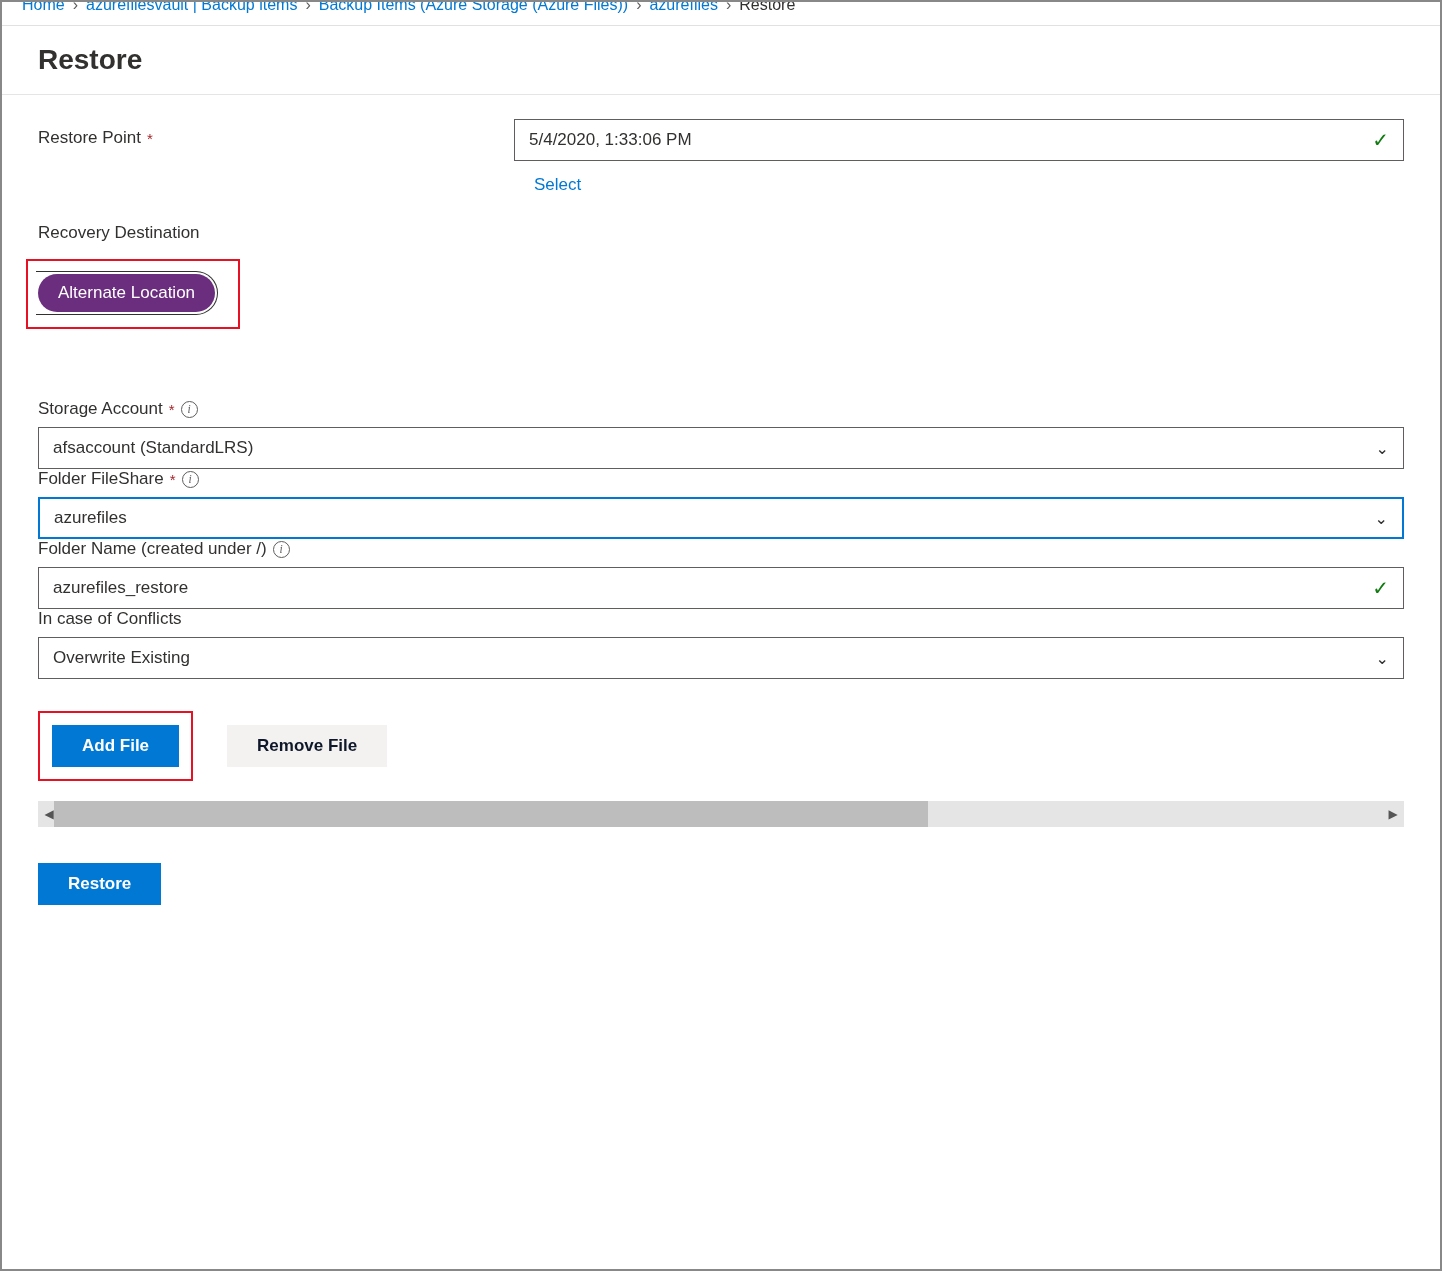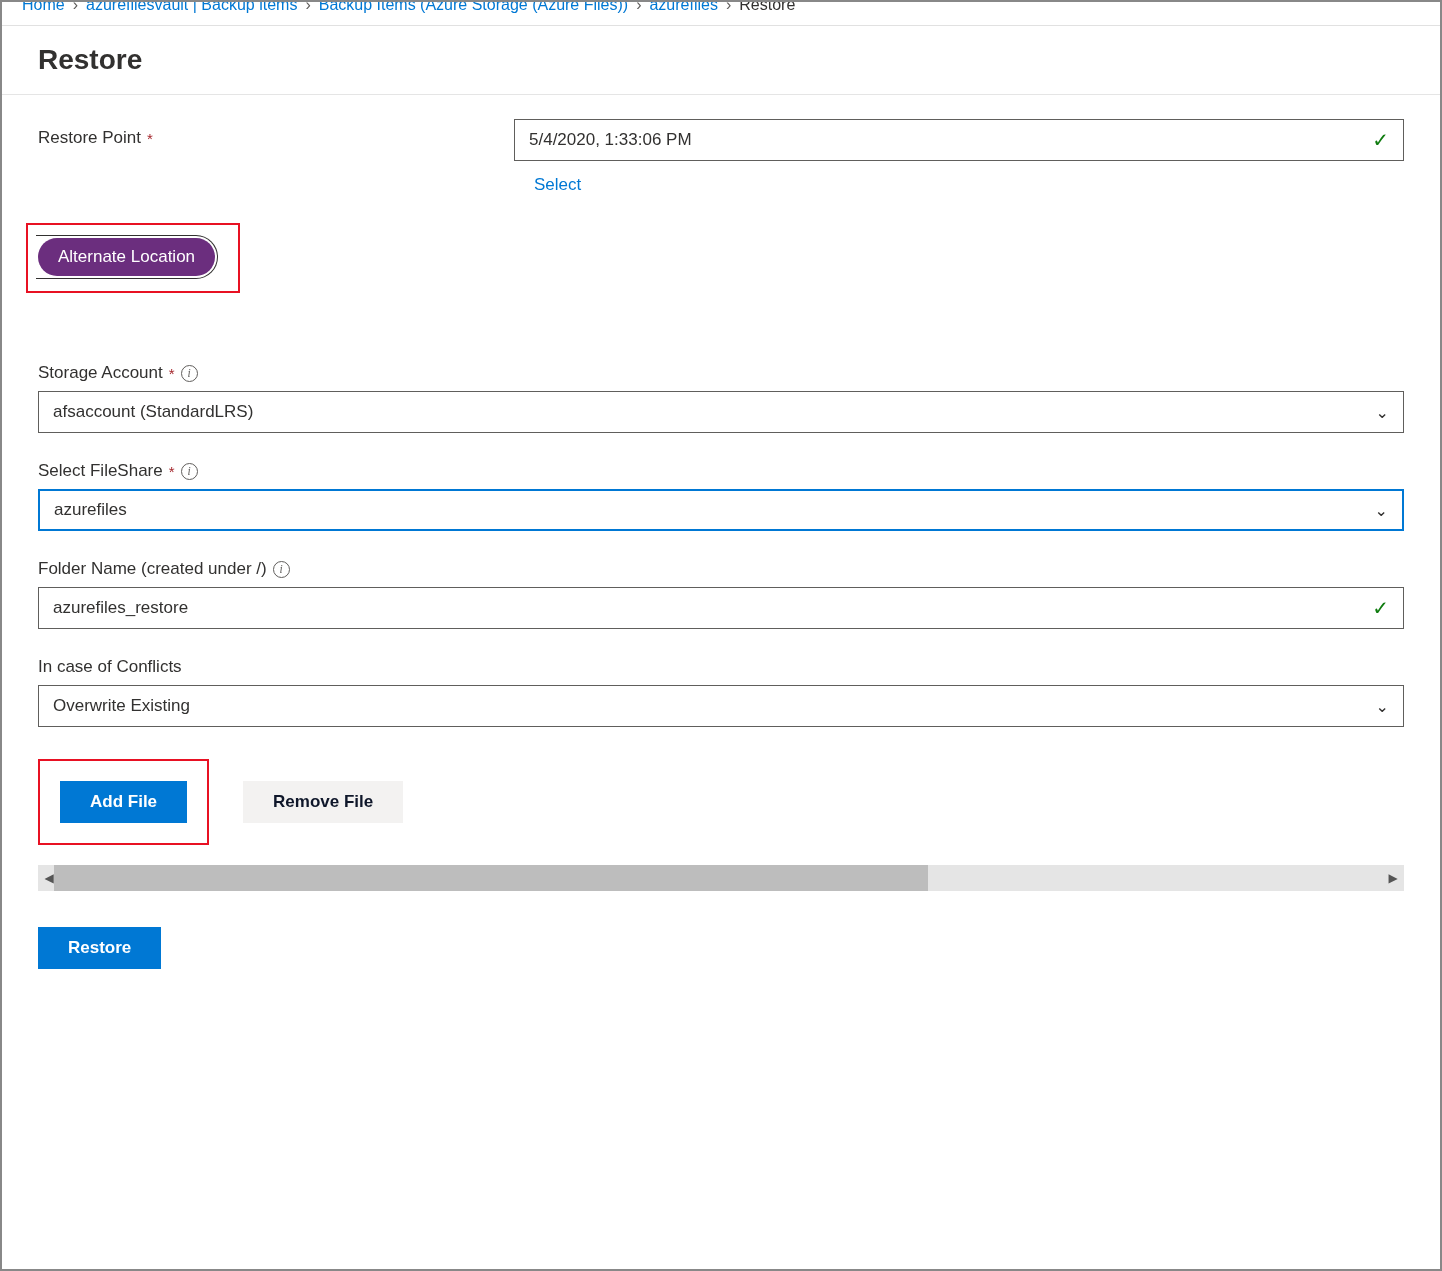--- a/index.html
+++ b/index.html
@@ -129,21 +129,20 @@
       height: 38px;
       margin: 12px 2px;
     }
     .highlight-red {
       border: 2px solid #e81123;
       padding: 10px 20px 12px 8px;
       display: inline-block;
       margin-left: -8px;
     }
     .field-block {
-      margin-bottom: 28px;
     }
     .field-label {
       font-size: 17px;
       display: flex;
       align-items: center;
       gap: 6px;
       margin-bottom: 8px;
     }
     .info-icon {
       width: 17px;
@@ -199,21 +198,21 @@
     .btn-primary {
       background: #0078d4;
       color: #ffffff;
     }
     .btn-disabled {
       background: #f3f2f1;
       color: #0f172a;
     }
     .red-box-small {
       border: 2px solid #e81123;
-      padding: 20px;
+      padding: 12px;
       display: inline-block;
     }
     .scrollbar-area {
       margin-top: 20px;
       height: 26px;
       background: #e5e5e5;
       width: 100%;
       position: relative;
     }
     .scrollbar-thumb {
@@ -267,20 +266,21 @@
     <div class="input-col">
       <div class="text-input">
         <span>5/4/2020, 1:33:06 PM</span>
         <span class="valid-check">✓</span>
       </div>
       <span class="text-link">Select</span>
     </div>
   </div>
 
   <div class="form-row" style="margin-top:24px;">
+    <div class="section-label">Recovery Destination</div>
     <div style="display:flex; align-items:center;">
       <div class="highlight-red" style="margin-left:-12px;">
         <div class="toggle-group" style="border-left:none; border-top-left-radius:0; border-bottom-left-radius:0;">
           <div class="toggle-option selected">Alternate Location</div>
         </div>
       </div>
     </div>
   </div>
 
   <div class="field-block" style="margin-top:70px;">
@@ -290,21 +290,21 @@
       <span class="info-icon">i</span>
     </div>
     <div class="dropdown">
       <span>afsaccount (StandardLRS)</span>
       <span class="chevron-down">⌄</span>
     </div>
   </div>
 
   <div class="field-block">
     <div class="field-label">
-      <span>Select FileShare</span>
+      <span>Folder FileShare</span>
       <span class="required">*</span>
       <span class="info-icon">i</span>
     </div>
     <div class="dropdown focused">
       <span>azurefiles</span>
       <span class="chevron-down">⌄</span>
     </div>
   </div>
 
   <div class="field-block">

